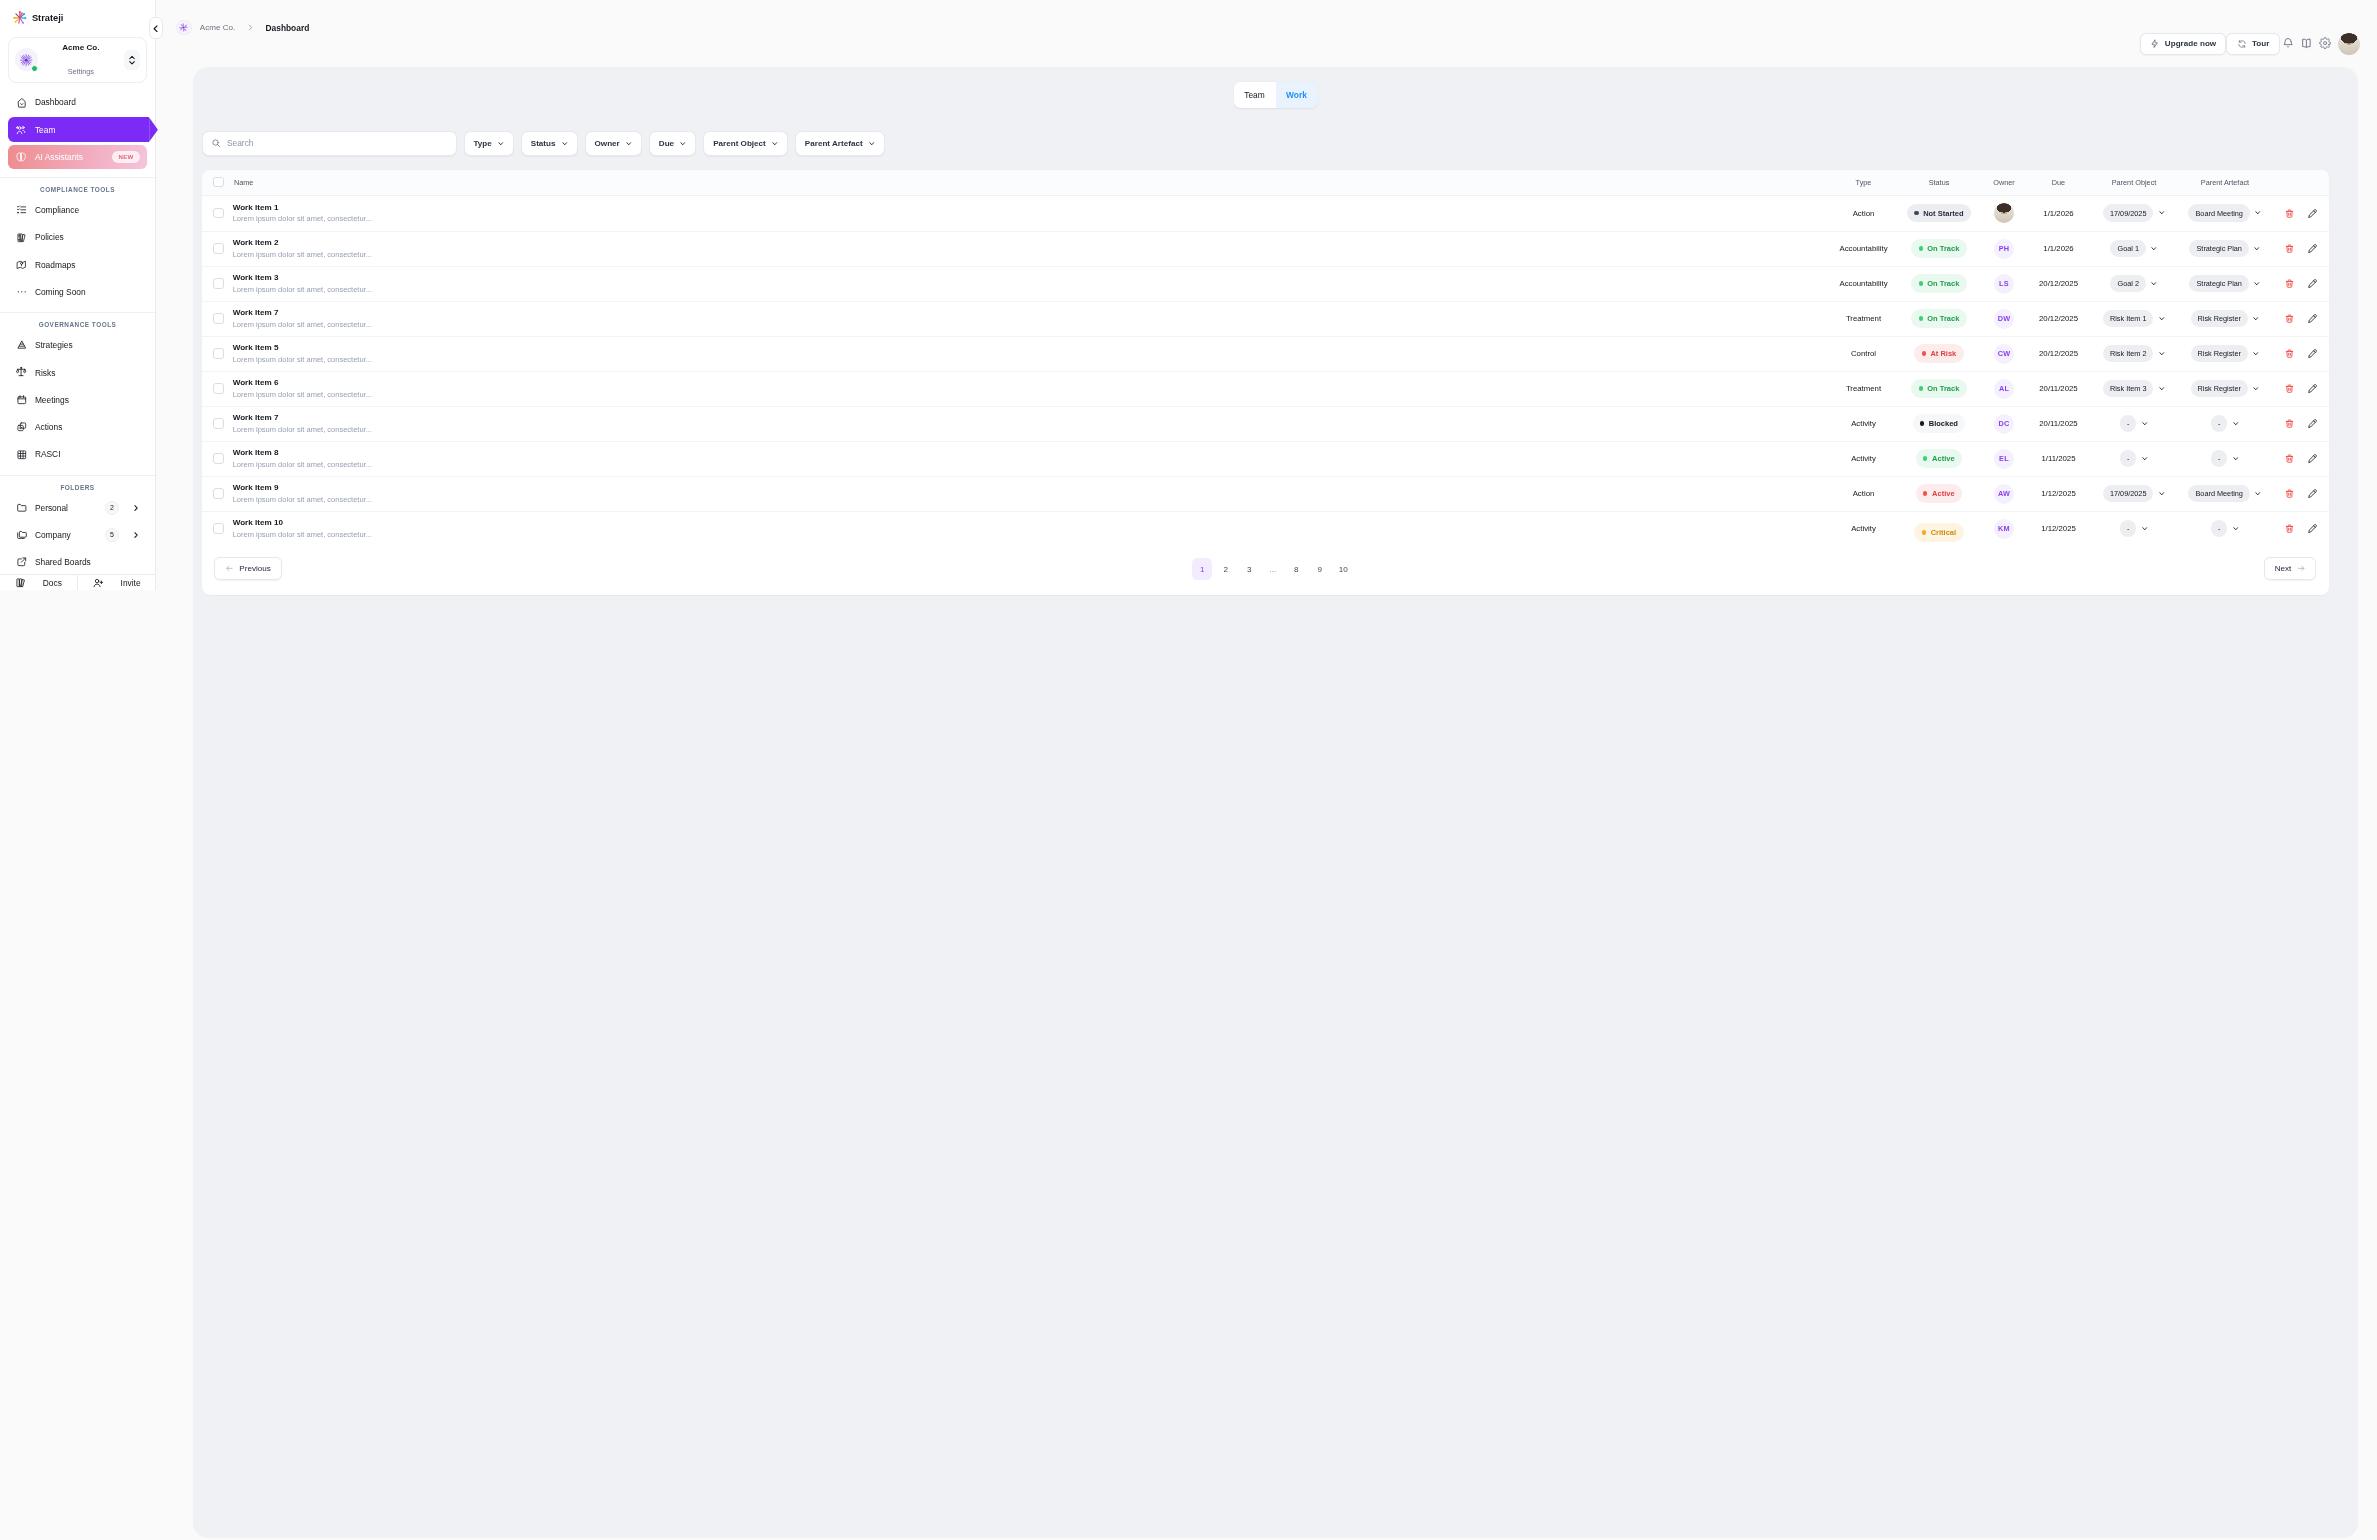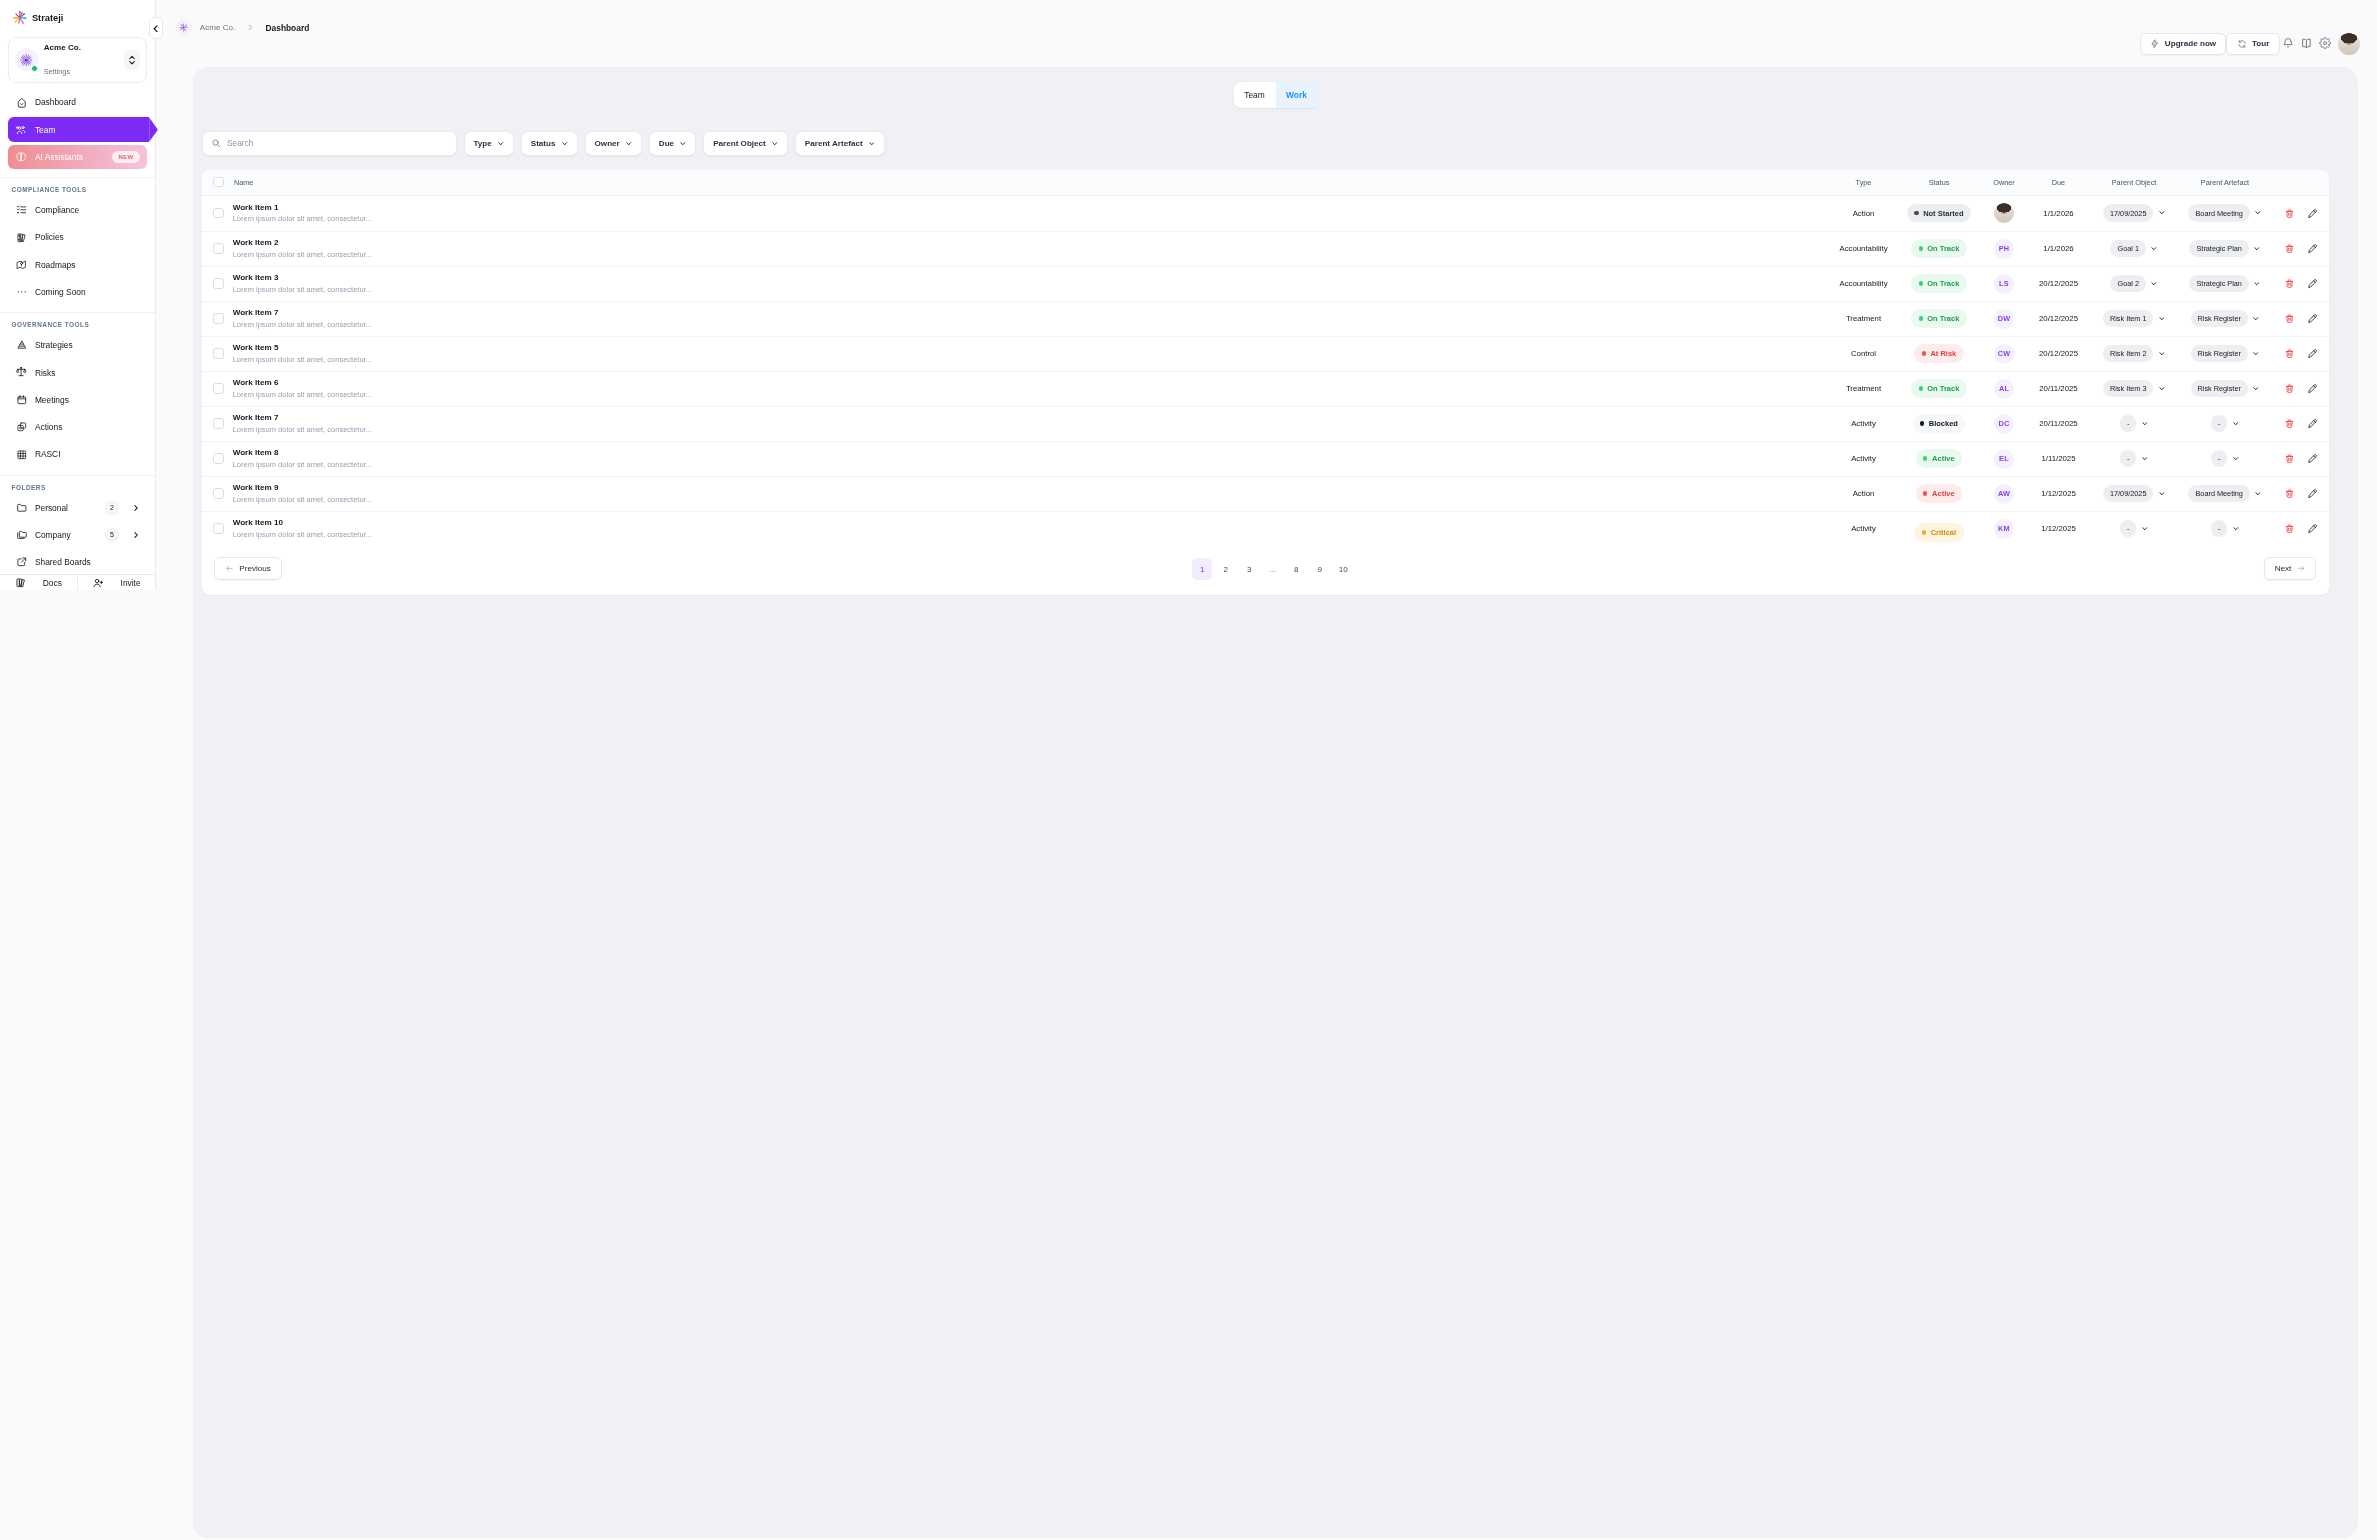--- a/index.html
+++ b/index.html
@@ -1,20 +1,20 @@
 <!DOCTYPE html>
 <html style="font-size:9.3px"><head>
 <meta charset="utf-8">
 <style>
   * { margin:0; padding:0; box-sizing:border-box; }
   html,body { width:910px; height:590px; font-family:"Liberation Sans", sans-serif; background:#fafafa; overflow:hidden; }
   svg { display:block; }
 
   
-  .sidebar { position:absolute; left:0; top:0; width:156px; height:590px; background:#ffffff; border-right:0.6px solid #e9ebef; display:flex; flex-direction:column; z-index:5; }
+  .sidebar { position:absolute; left:0; top:0; width:156px; height:590px; background:#ffffff; border-right:0.6px solid #e9ebef; display:flex; flex-direction:column; z-index:5;text-align:center; }
   .logo-row { display:flex; align-items:center; gap:4.6px; padding:10.4px 11.6px 3.5px 11.6px; }
   .logo-text { font-size:9.3px; font-weight:bold; color:#16181d; }
   .workspace-card { margin:7px 8.1px 5.8px 8.1px; border:0.6px solid #eceef2; border-radius:8.1px; padding:5.8px 5.8px; display:flex; align-items:center; gap:5.8px; background:#fff; }
   .ws-avatar { position:relative; width:23px; height:23px; border-radius:50%; background:#f5f2fc; display:flex; align-items:center; justify-content:center; flex:none; }
   .ws-dot { position:absolute; right:-0.6px; bottom:-0.6px; width:7px; height:7px; border-radius:50%; background:#22b56b; border:1.2px solid #fff; }
   .ws-meta { flex:1; min-width:0; }
   .ws-name { font-size:8.1px; font-weight:bold; color:#15181e; }
   .ws-sub { font-size:7.3px; color:#6b7280; margin-top:15px; }
   .ws-switch { width:16.3px; height:20px; border-radius:5.2px; background:#f5f6f8; display:flex; align-items:center; justify-content:center; cursor:pointer; }
   .collapse-btn { position:absolute; left:149px; top:17.4px; width:14px; height:22px; background:#fff; border:0.6px solid #e7e9ee; border-radius:5.8px; display:flex; align-items:center; justify-content:center; font-size:8.1px; color:#15181e; z-index:9; cursor:pointer; }

